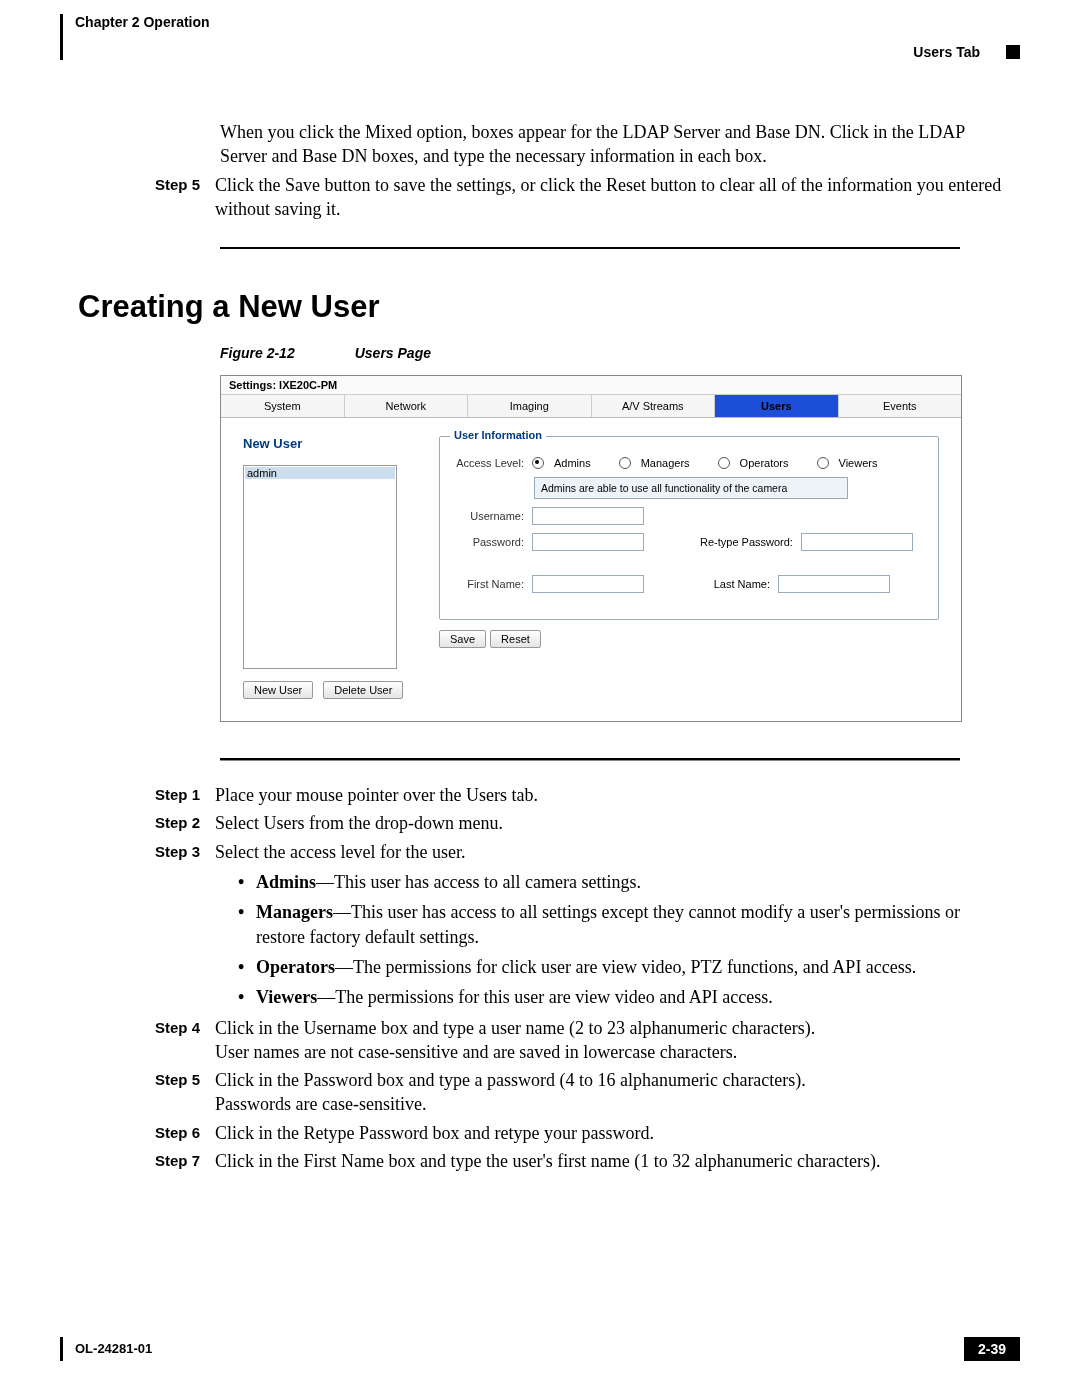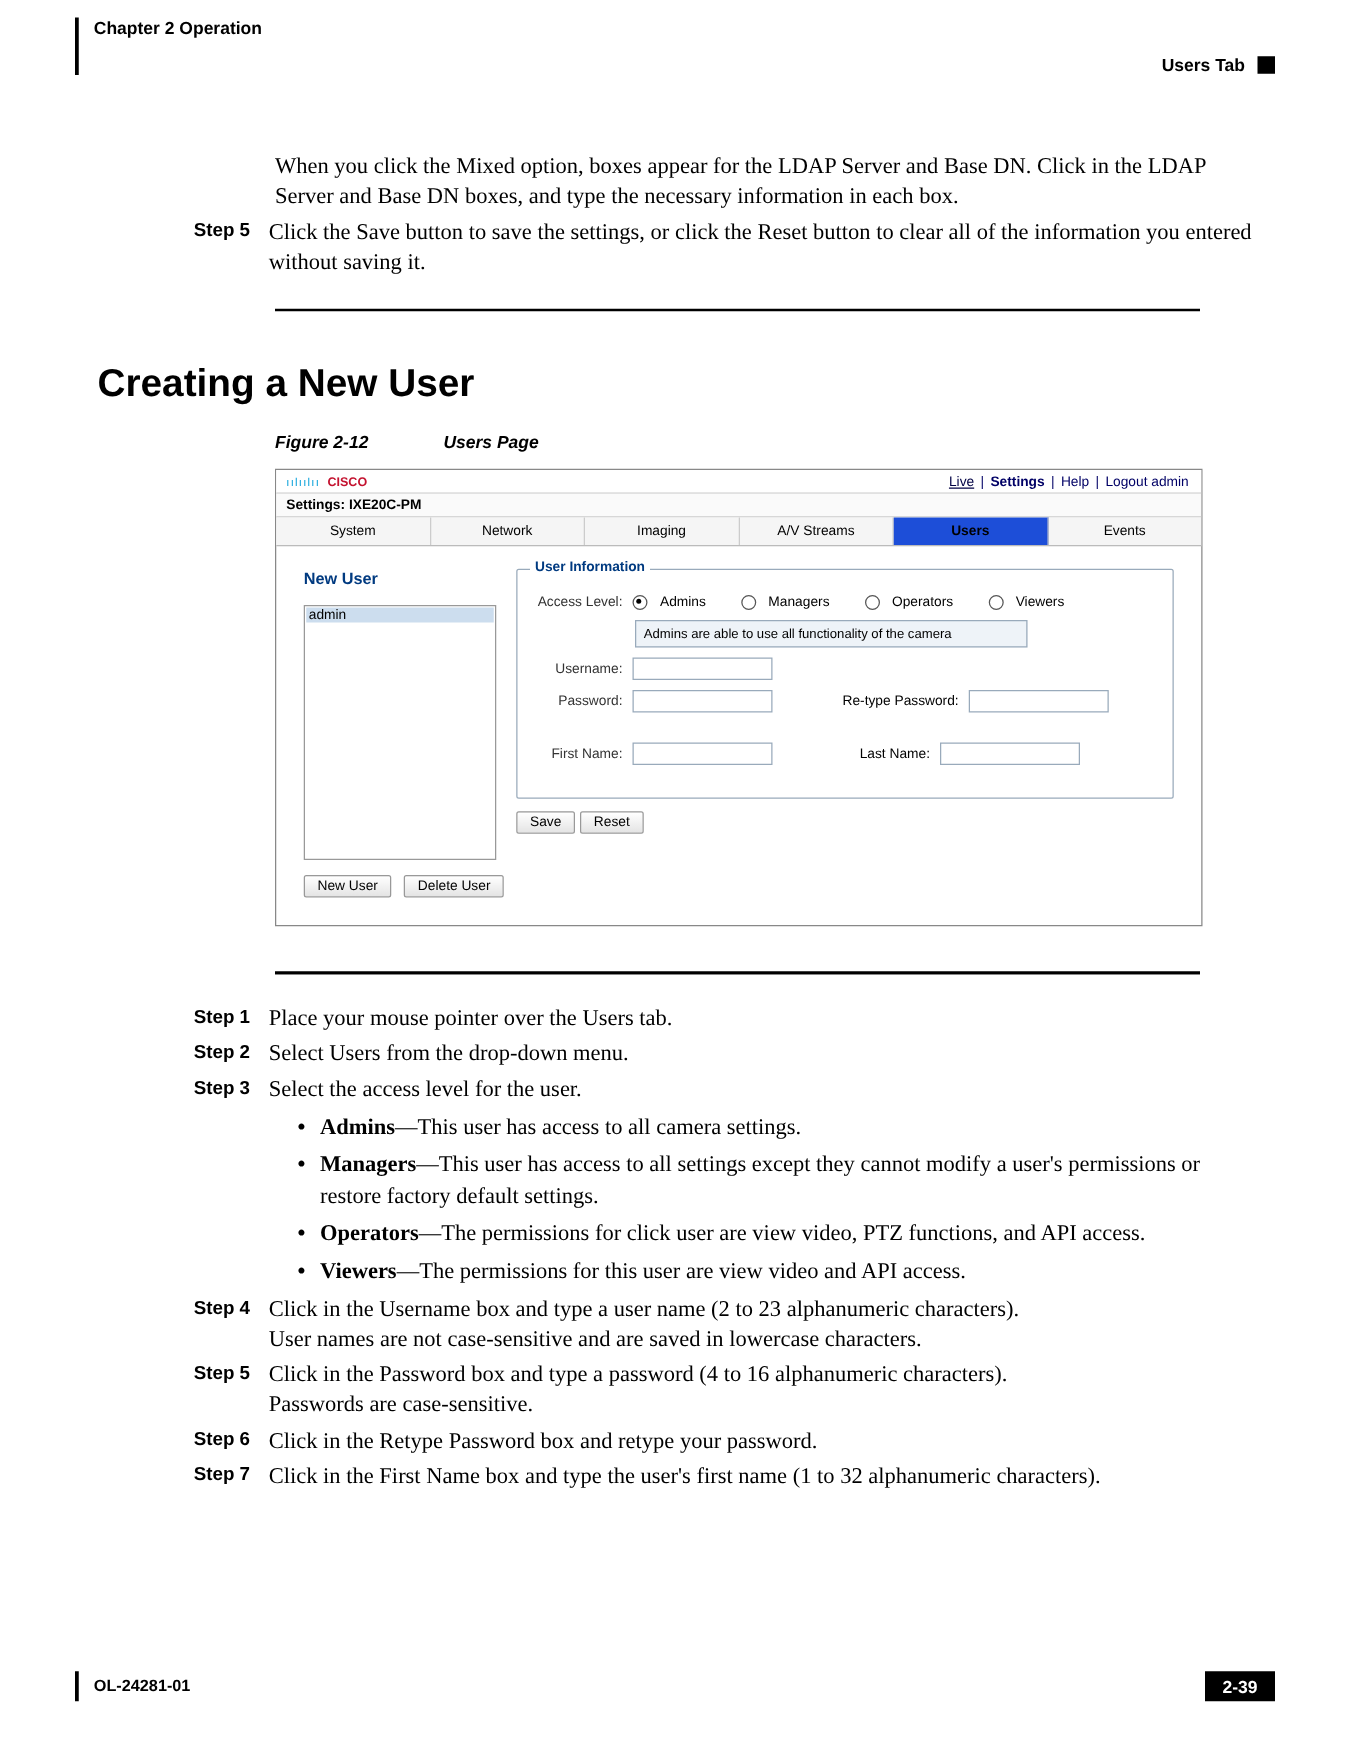--- a/index.html
+++ b/index.html
@@ -22,21 +22,21 @@
     padding-left: 12px;
     font-family: Arial, Helvetica, sans-serif;
     font-size: 14px;
   }
   .header-top { font-weight: bold; }
   .header-under {
     display: flex;
     justify-content: flex-end;
     align-items: center;
     margin-top: 14px;
-    gap: 10px;
+    gap: 26px;
     font-weight: bold;
   }
   .black-box { width: 14px; height: 14px; background: #000; }
 
   .body-indent { margin-left: 160px; margin-right: 10px; font-size: 18px; line-height: 1.35; }
   .step-row { display: flex; margin-top: 4px; }
   .step-label { width: 60px; flex: 0 0 60px; font-family: Arial, Helvetica, sans-serif; font-weight: bold; font-size: 15px; margin-left: -65px; padding-top:2px;}
   .step-text { flex: 1; }
 
   .hr-block { margin: 26px 0 30px 160px; height: 2px; background: #000; width: 740px;}
@@ -69,21 +69,21 @@
   .cisco-bars { color:#049fd9; font-size:9px; letter-spacing:1px; }
   .cisco-txt { color:#c4122f; font-weight:bold; font-size:10px; }
   .toplinks { font-size:11px; color:#006; }
   .toplinks span { margin:0 2px; }
   .toplinks .live { text-decoration:underline; color:#004; }
   .settings-line { padding:3px 8px; font-weight:bold; font-size:11px; background:#fafafa; border-bottom:1px solid #ccc;}
   .tabs { display:flex; border-bottom:1px solid #bbb; background:#f5f5f5;}
   .tabs .tab { flex:1; text-align:center; padding:5px 0; font-size:11px; border-right:1px solid #ccc;}
   .tabs .tab:last-child { border-right:none;}
   .tabs .tab.active { background:#1d4ed8; font-weight:bold;}
-  .shot-body { display:flex; padding:18px 22px 22px 22px; }
+  .shot-body { display:flex; padding:18px 22px 22px 22px; gap:26px;}
   .left-col { width:170px;}
   .newuser-title { color:#003a80; font-weight:bold; font-size:13px; margin-bottom:14px;}
   .userlist { border:1px solid #999; height:200px; width:150px; background:#fff; padding:1px;}
   .userlist div { background:#cde; padding:0 2px;}
   .btn-row { margin-top:12px; display:flex; gap:10px;}
   .sbtn { border:1px solid #999; background:linear-gradient(#fff,#e4e4e4); padding:2px 10px; font-size:11px; border-radius:2px;}
   .right-col { flex:1;}
   .fieldset { border:1px solid #9ab; border-radius:2px; padding:12px 14px 18px 14px; position:relative;}
   .legend { position:absolute; top:-8px; left:10px; background:#fff; color:#003a80; font-weight:bold; font-size:11px; padding:0 4px;}
   .form-row { display:flex; align-items:center; margin:8px 0; font-size:11px; gap:8px;}
@@ -134,32 +134,20 @@
 
   <div class="hr-block"></div>
 
   <h2 class="section">Creating a New User</h2>
 
   <div class="figcap">
     <span>Figure 2-12</span><span class="sp"></span><span>Users Page</span>
   </div>
 
   <div class="shot">
-    <div class="shot-top">
-      <div class="cisco">
-        <span class="cisco-bars">ıılıılıı</span>
-        <span class="cisco-txt">CISCO</span>
-      </div>
-      <div class="toplinks">
-        <span class="live">Live</span> |
-        <span style="font-weight:bold">Settings</span> |
-        <span>Help</span> |
-        <span>Logout admin</span>
-      </div>
-    </div>
     <div class="settings-line">Settings: IXE20C-PM</div>
     <div class="tabs">
       <div class="tab">System</div>
       <div class="tab">Network</div>
       <div class="tab">Imaging</div>
       <div class="tab">A/V Streams</div>
       <div class="tab active">Users</div>
       <div class="tab">Events</div>
     </div>
     <div class="shot-body">

